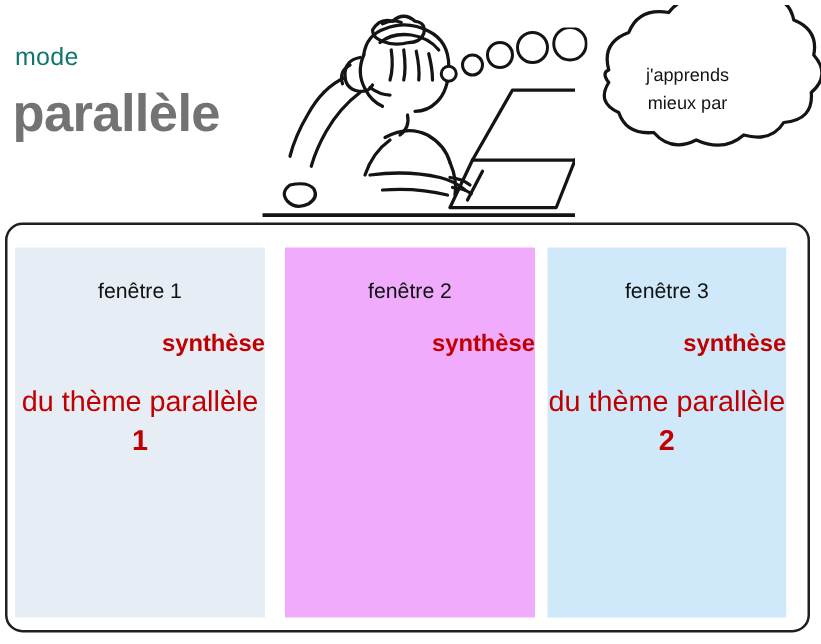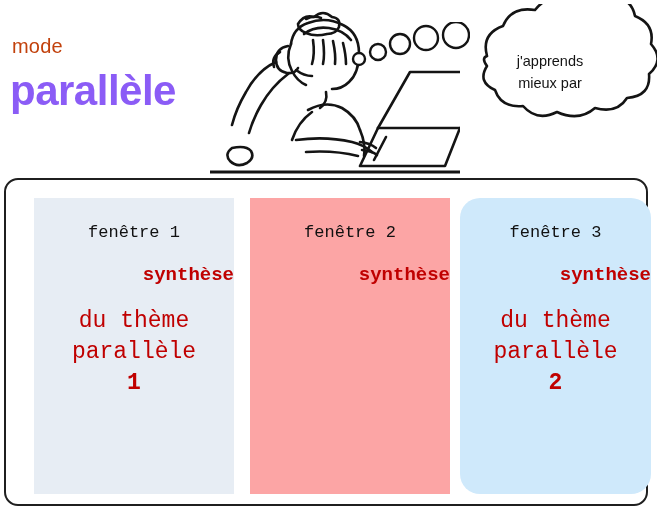--- a/index.html
+++ b/index.html
@@ -19,30 +19,30 @@
   
   #header {
     position: absolute;
     left: 0; top: 0;
     width: 657px; height: 178px;
   }
   #mode-label {
     position: absolute;
     left: 12px; top: 36px;
     font-size: 20px;
-    color: #c2410c;
+    color: #0f766e;
     letter-spacing: 0.2px;
     line-height: 1;
   }
   #mode-title {
     position: absolute;
     left: 10px; top: 70px;
     font-size: 42px;
     font-weight: bold;
-    color: #8b5cf6;
+    color: #737373;
     letter-spacing: -0.5px;
     line-height: 1;
   }
   #illustration {
     position: absolute;
     left: 210px; top: 0px;
     width: 250px; height: 180px;
   }
   #thought-dots {
     position: absolute;
@@ -74,32 +74,32 @@
     position: absolute;
     left: 4px; top: 178px;
     width: 644px; height: 328px;
     box-sizing: border-box;
     border: 2.5px solid #1f1f1f;
     border-radius: 14px;
     background: #ffffff;
   }
   #columns {
     position: absolute;
-    left: 28px; top: 18px;
-    width: 585px; height: 296px; font-family: Liberation Mono, monospace;
+    left: 6px; top: 18px;
+    width: 585px; height: 296px;
   }
   .column {
     position: absolute;
     top: 0;
     height: 296px;
     text-align: center;
   }
   #column-1 { left: 0px;   width: 200px; background: #e7edf4; }
-  #column-2 { left: 216px; width: 200px; background: #fca5a5; }
-  #column-3 { left: 426px; width: 191px; background: #cfe9fb; border-radius: 20px; }
+  #column-2 { left: 216px; width: 200px; background: #f0abfc; }
+  #column-3 { left: 426px; width: 191px; background: #cfe9fb; }
 
   .col-title {
     position: absolute;
     left: 0; right: 0;
     top: 26px;
     font-size: 17px;
     color: #111111;
     line-height: 1;
   }
   .col-synthese {

